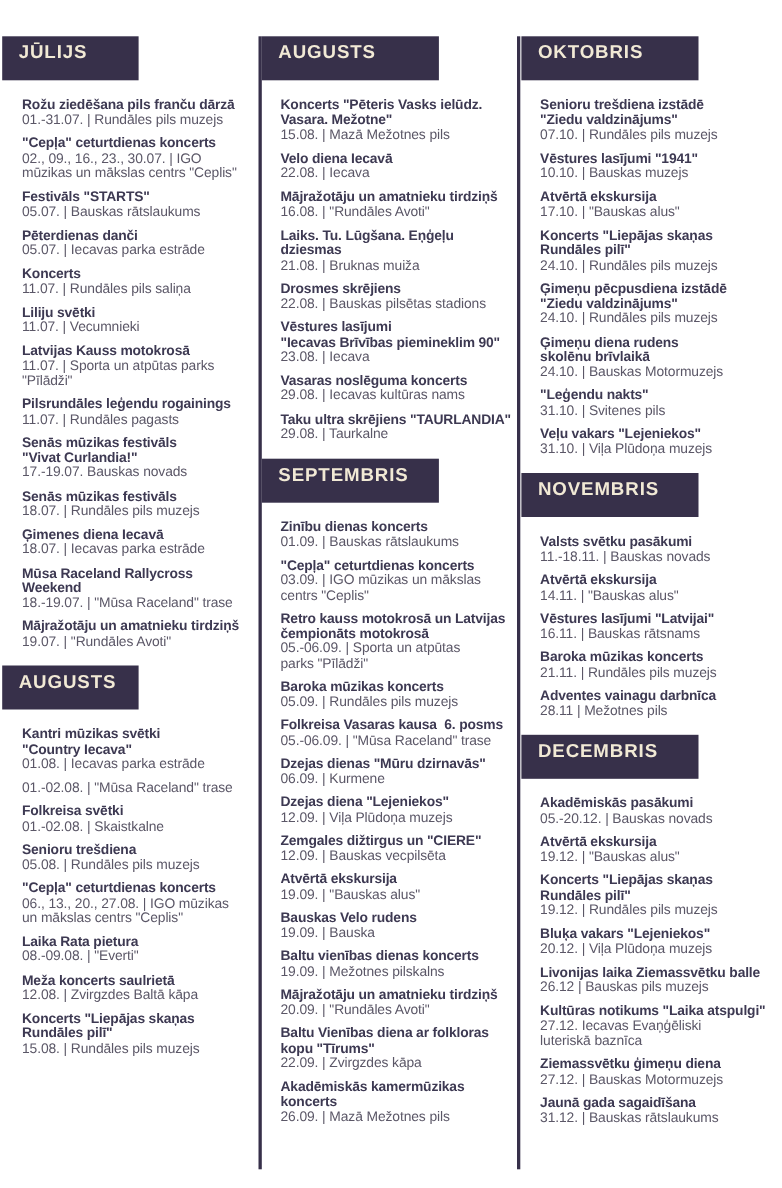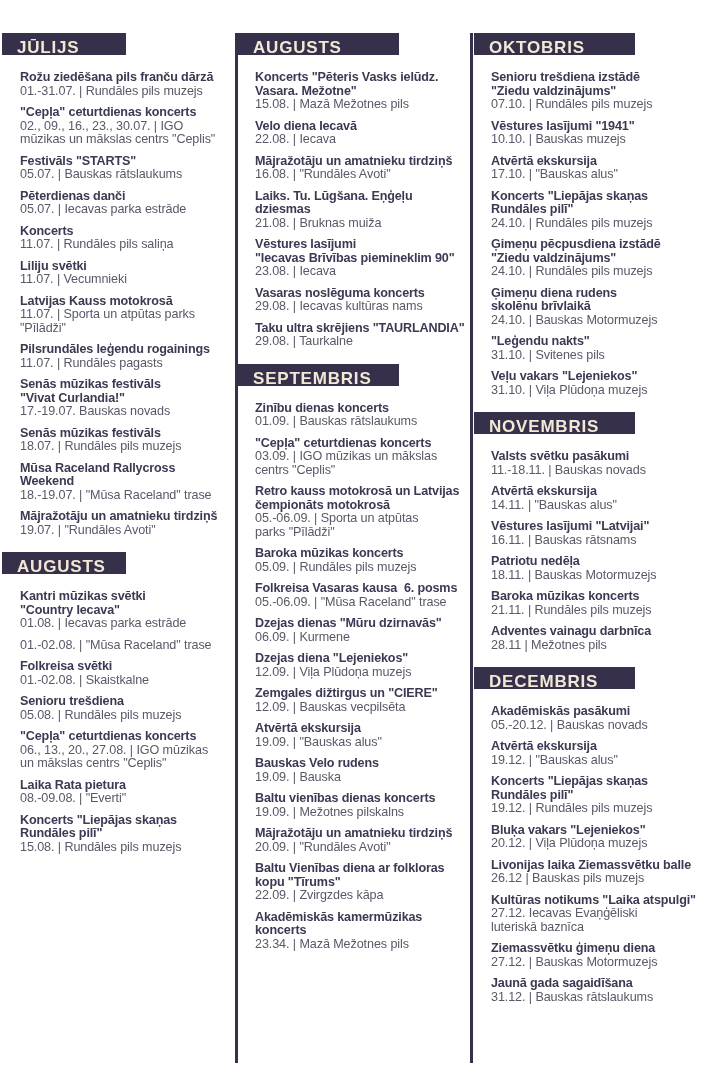--- a/index.html
+++ b/index.html
@@ -21,21 +21,21 @@
   }
   .divider-1 { left: 235px; }
   .divider-2 { left: 470px; }
   .column { min-width: 0; }
   .month-header {
     background: var(--accent, #37304a);
     color: var(--header-text, #f1e9d5);
     font-weight: bold;
     font-size: 17px;
     letter-spacing: 0.8px;
-    height: 22px; line-height: 30px;
+    height: 40px; line-height: 30px;
     padding-left: 15px;
     margin-left: 3px;
     margin-bottom: 16px;
     width: 161px;
   }
   .col-0 .month-header { width: 124px; margin-left: 2px; }
   .section + .section { margin-top: 15px; }
   .event { margin: 0 4px 8px 20px; }
   .event-title {
     color: var(--title, #3d3952);
@@ -108,20 +108,24 @@
     <div class="event-title">Senās mūzikas festivāls
 "Vivat Curlandia!"</div>
     <div class="event-detail">17.-19.07. Bauskas novads</div>
   </div>
 
   <div class="event">
     <div class="event-title">Senās mūzikas festivāls</div>
     <div class="event-detail">18.07. | Rundāles pils muzejs</div>
   </div>
 
+  <div class="event">
+    <div class="event-title">Ģimenes diena Iecavā</div>
+    <div class="event-detail">18.07. | Iecavas parka estrāde</div>
+  </div>
 
   <div class="event">
     <div class="event-title">Mūsa Raceland Rallycross
 Weekend</div>
     <div class="event-detail">18.-19.07. | "Mūsa Raceland" trase</div>
   </div>
 
   <div class="event">
     <div class="event-title">Mājražotāju un amatnieku tirdziņš</div>
     <div class="event-detail">19.07. | "Rundāles Avoti"</div>
@@ -157,20 +161,24 @@
     <div class="event-title">"Cepļa" ceturtdienas koncerts</div>
     <div class="event-detail">06., 13., 20., 27.08. | IGO mūzikas
 un mākslas centrs "Ceplis"</div>
   </div>
 
   <div class="event">
     <div class="event-title">Laika Rata pietura</div>
     <div class="event-detail">08.-09.08. | "Everti"</div>
   </div>
 
+  <div class="event">
+    <div class="event-title">Meža koncerts saulrietā</div>
+    <div class="event-detail">12.08. | Zvirgzdes Baltā kāpa</div>
+  </div>
 
   <div class="event">
     <div class="event-title">Koncerts "Liepājas skaņas
 Rundāles pilī"</div>
     <div class="event-detail">15.08. | Rundāles pils muzejs</div>
   </div>
 </div>
   </div>
 </div>
       <div class="column col-1">
@@ -192,20 +200,24 @@
     <div class="event-title">Mājražotāju un amatnieku tirdziņš</div>
     <div class="event-detail">16.08. | "Rundāles Avoti"</div>
   </div>
 
   <div class="event">
     <div class="event-title">Laiks. Tu. Lūgšana. Eņģeļu
 dziesmas</div>
     <div class="event-detail">21.08. | Bruknas muiža</div>
   </div>
 
+  <div class="event">
+    <div class="event-title">Drosmes skrējiens</div>
+    <div class="event-detail">22.08. | Bauskas pilsētas stadions</div>
+  </div>
 
   <div class="event">
     <div class="event-title">Vēstures lasījumi
 "Iecavas Brīvības piemineklim 90"</div>
     <div class="event-detail">23.08. | Iecava</div>
   </div>
 
   <div class="event">
     <div class="event-title">Vasaras noslēguma koncerts</div>
     <div class="event-detail">29.08. | Iecavas kultūras nams</div>
@@ -286,21 +298,21 @@
   </div>
 
   <div class="event">
     <div class="event-title">Baltu Vienības diena ar folkloras
 kopu "Tīrums"</div>
     <div class="event-detail">22.09. | Zvirgzdes kāpa</div>
   </div>
 
   <div class="event">
     <div class="event-title">Akadēmiskās kamermūzikas koncerts</div>
-    <div class="event-detail">23.34. | Mazā Mežotnes pils</div>
+    <div class="event-detail">26.09. | Mazā Mežotnes pils</div>
   </div>
 </div>
   </div>
 </div>
       <div class="column col-2">
   <div class="section">
     <div class="month-header">OKTOBRIS</div>
     <div class="events">
   <div class="event">
     <div class="event-title">Senioru trešdiena izstādē
@@ -359,24 +371,20 @@
   <div class="event">
     <div class="event-title">Atvērtā ekskursija</div>
     <div class="event-detail">14.11. | "Bauskas alus"</div>
   </div>
 
   <div class="event">
     <div class="event-title">Vēstures lasījumi "Latvijai"</div>
     <div class="event-detail">16.11. | Bauskas rātsnams</div>
   </div>
 
-  <div class="event">
-    <div class="event-title">Patriotu nedēļa</div>
-    <div class="event-detail">18.11. | Bauskas Motormuzejs</div>
-  </div>
 
   <div class="event">
     <div class="event-title">Baroka mūzikas koncerts</div>
     <div class="event-detail">21.11. | Rundāles pils muzejs</div>
   </div>
 
   <div class="event">
     <div class="event-title">Adventes vainagu darbnīca</div>
     <div class="event-detail">28.11 | Mežotnes pils</div>
   </div>

